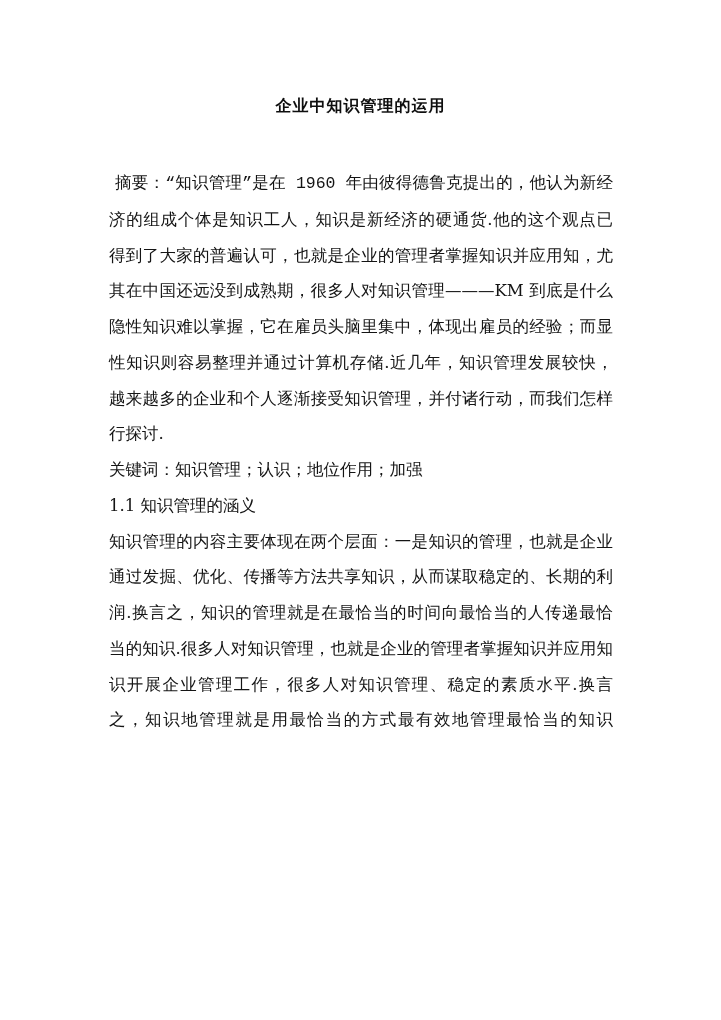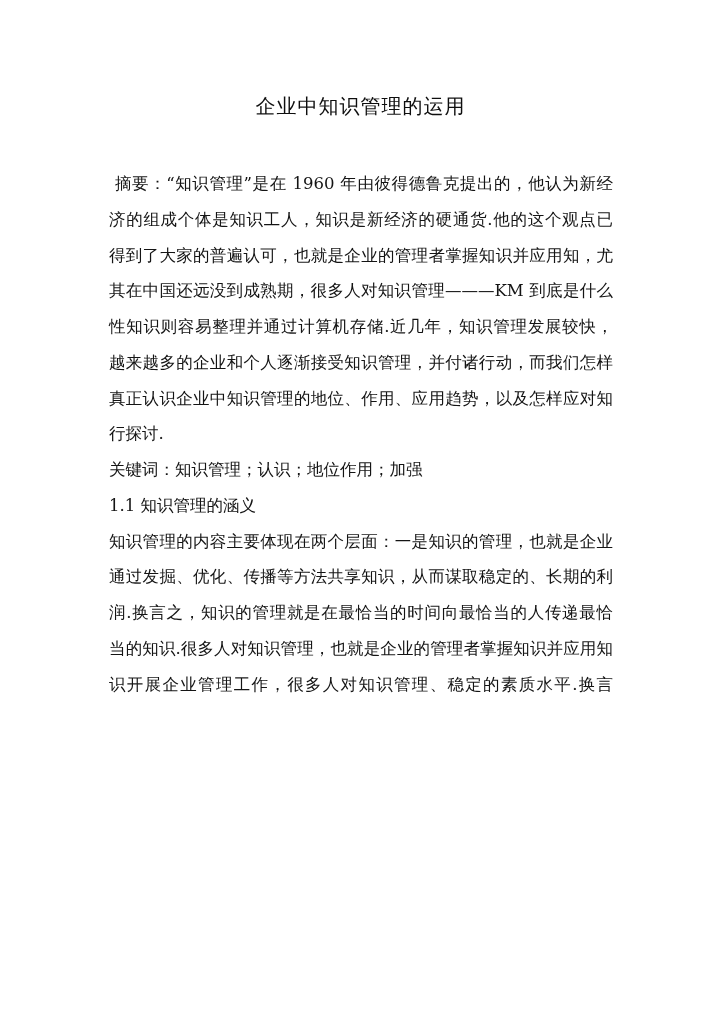--- a/index.html
+++ b/index.html
@@ -22,24 +22,24 @@
       width: 721px;
       height: 1020px;
       background: #ffffff;
     }
     .title {
       position: absolute;
       left: 0;
       top: 88px;
       width: 721px;
       text-align: center;
-      font-size: 20px;
+      font-size: 16px;
       line-height: 36px;
       letter-spacing: 1px;
-      font-weight: normal;
+      font-weight: bold;
       color: #0e0e0e;
       margin: 0;
     }
     .body-text {
       position: absolute;
       left: 109px;
       top: 166px;
       width: 504px;
     }
     .line {
@@ -51,46 +51,48 @@
       text-align: justify;
       text-align-last: justify;
       color: #141414;
     }
     .line.last {
       text-align: left;
       text-align-last: left;
     }
     .line.indent {
       padding-left: 6px;
+      font-family: Liberation Mono, monospace;
     }
   </style>
 </head>
 <body>
 
 <div class="page">
   <h1 class="title">企业中知识管理的运用</h1>
 
   <div class="body-text">
     <div>
       <span class="line indent">摘要：“知识管理”是在 1960 年由彼得德鲁克提出的，他认为新经</span>
       <span class="line">济的组成个体是知识工人，知识是新经济的硬通货.他的这个观点已</span>
       <span class="line">得到了大家的普遍认可，也就是企业的管理者掌握知识并应用知，尤</span>
       <span class="line">其在中国还远没到成熟期，很多人对知识管理———KM 到底是什么</span>
+      <span class="line">隐性知识难以掌握，它在雇员头脑里集中，体现出雇员的经验；而显</span>
       <span class="line">性知识则容易整理并通过计算机存储.近几年，知识管理发展较快，</span>
       <span class="line">越来越多的企业和个人逐渐接受知识管理，并付诸行动，而我们怎样</span>
-      <span class="line">真正认识企业中知识管理的地位、作用、应用趋势，以及怎样应对知</span>
       <span class="line last">行探讨.</span>
     </div>
 
     <span class="line last">关键词：知识管理；认识；地位作用；加强</span>
 
 
     <span class="line last">1.1 知识管理的涵义</span>
 
     <div>
       <span class="line">知识管理的内容主要体现在两个层面：一是知识的管理，也就是企业</span>
       <span class="line">通过发掘、优化、传播等方法共享知识，从而谋取稳定的、长期的利</span>
       <span class="line">润.换言之，知识的管理就是在最恰当的时间向最恰当的人传递最恰</span>
       <span class="line">当的知识.很多人对知识管理，也就是企业的管理者掌握知识并应用知</span>
       <span class="line">识开展企业管理工作，很多人对知识管理、稳定的素质水平.换言</span>
+      <span class="line">之，知识地管理就是用最恰当的方式最有效地管理最恰当的知识</span>
     </div>
   </div>
 </div>
 
 </body></html>

